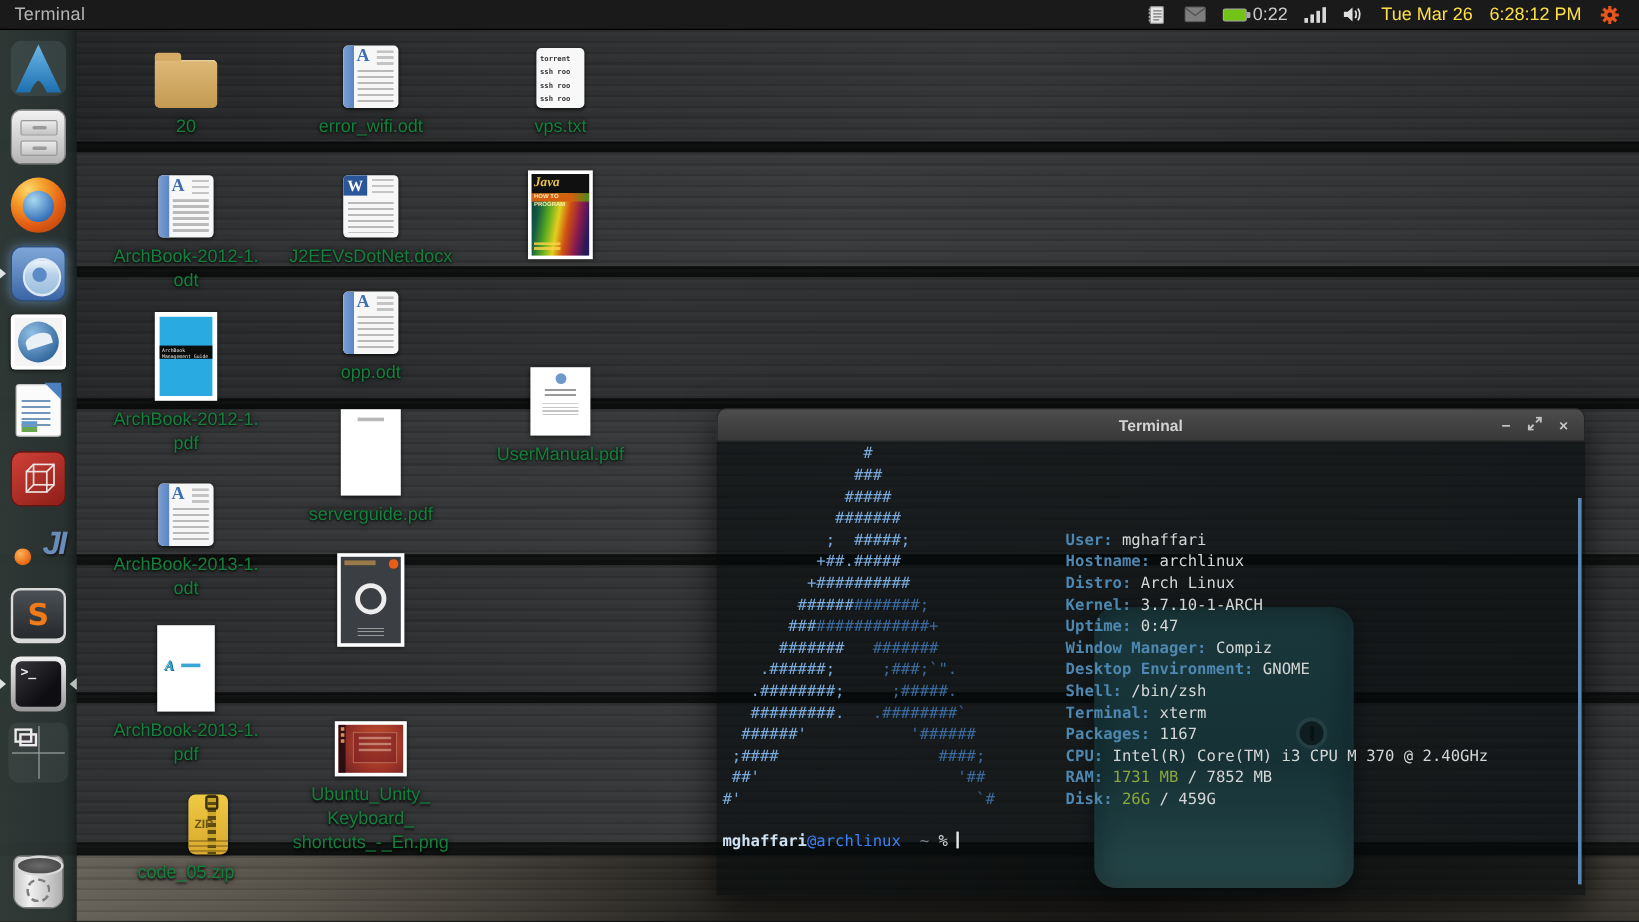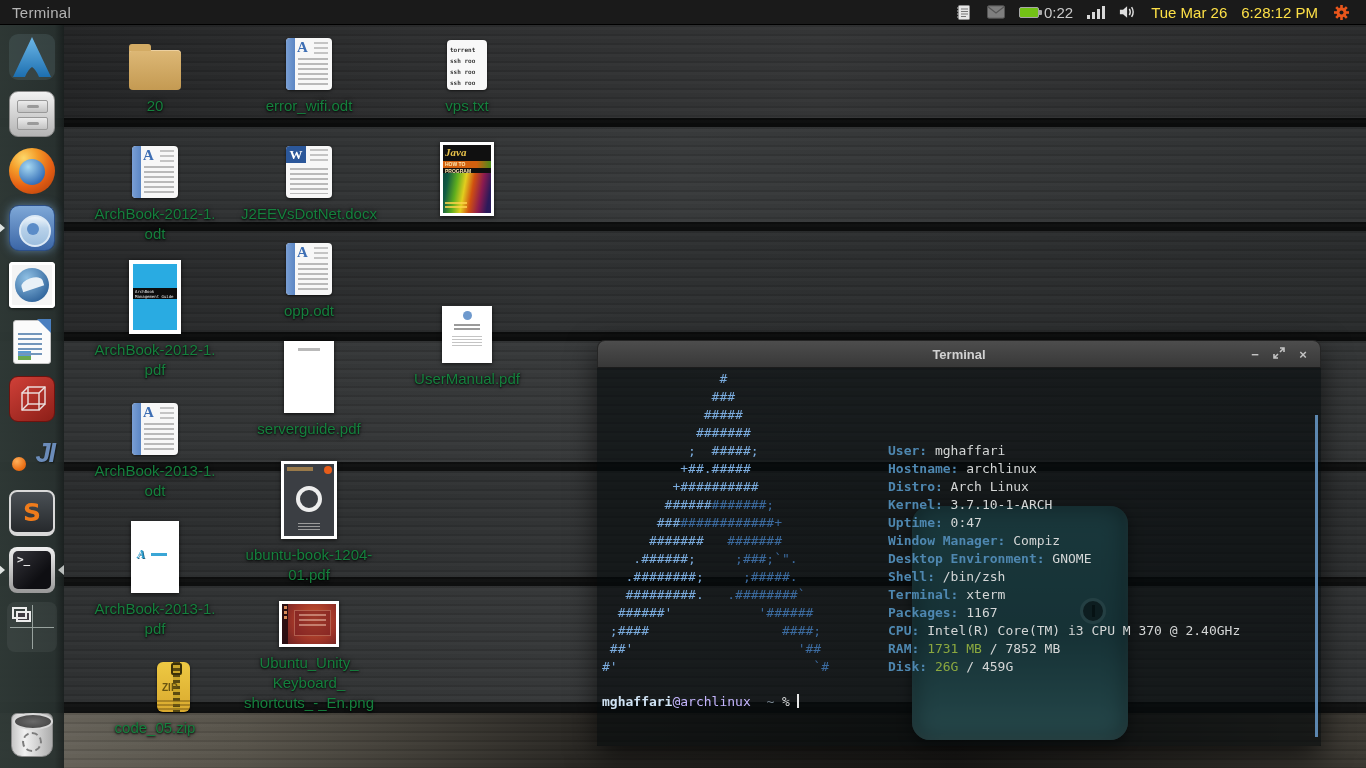--- a/index.html
+++ b/index.html
@@ -125,21 +125,21 @@
   .g-docx .tlines{ position:absolute; left:4px; right:4px; top:22px; height:26px;
     background:repeating-linear-gradient(180deg,#b9b9b9 0 2px, transparent 2px 5px); }
   .g-docx .tlines2{ position:absolute; left:24px; right:4px; top:3px; height:14px;
     background:repeating-linear-gradient(180deg,#c4c4c4 0 2px, transparent 2px 5px); }
   .g-txt{ width:40px; height:50px; background:#f8f8f8; border-radius:4px; box-shadow:0 1px 3px rgba(0,0,0,.65);
     padding:4px 3px; font:bold 6px/11px "DejaVu Sans Mono",monospace; color:#333; overflow:hidden; }
   .g-cover{ position:relative; box-shadow:0 1px 4px rgba(0,0,0,.7); background:#fff; }
   .g-java{ width:54px; height:74px; padding:3px; }
   .g-java .in{ position:relative; width:100%; height:100%; overflow:hidden;
     background:linear-gradient(100deg,#07343a,#125c43 18%,#5fae1e 34%,#e2ce1e 48%,#d05010 62%,#8a1a50 78%,#2a1a5a 92%); }
-  .g-java .top{ position:absolute; left:0; top:0; right:0; height:28px; background:#101010; color:#e8c24a;
+  .g-java .top{ position:absolute; left:0; top:0; right:0; height:16px; background:#101010; color:#e8c24a;
     font:italic bold 11px/15px "Liberation Serif",serif; padding-left:2px; }
   .g-java .band{ position:absolute; left:0; top:16px; right:0; height:7px; background:linear-gradient(90deg,#d2600f 70%,#4a8a1a); 
     color:#ffe9b0; font:bold 5px/7px "Liberation Sans",sans-serif; padding-left:2px; }
   .g-java .foot{ position:absolute; left:2px; bottom:3px; width:22px; height:8px;
     background:repeating-linear-gradient(180deg, #ffd24a 0 2px, transparent 2px 4px); opacity:.8; }
   .g-cyan{ width:52px; height:74px; padding:4px; }
   .g-cyan .in{ position:relative; width:100%; height:100%; background:#29abe2; }
   .g-cyan .band{ position:absolute; left:0; right:0; top:24px; height:11px; background:#0d0d0d; 
     color:#e8e8e8; font:4px/5px "DejaVu Sans Mono",monospace; padding:1px 2px; overflow:hidden; }
   .g-plain{ width:50px; height:72px; }
@@ -311,22 +311,20 @@
       </div>
       <div class="dicon" style="left: 229px; top: 461px;">
         <div class="g-cover g-dark">
           <div class="in">
             <span class="tt"></span>
             <span class="badge"></span>
             <span class="ring"></span>
             <span class="ft"></span>
           </div>
         </div>
-        <div class="dlabel">ubuntu-book-1204-
-01.pdf</div>
       </div>
       <div class="dicon" style="left: 75px; top: 521px;">
         <div class="g-cover g-abook">
           <span class="mark">A</span>
           <span class="mk2"></span>
         </div>
         <div class="dlabel">ArchBook-2013-1.
 pdf</div>
       </div>
       <div class="dicon" style="left: 229px; top: 601px;">
@@ -368,21 +366,21 @@
           <svg width="12" height="12" viewBox="0 0 12 12">
             <path d="M7 1 L11 1 L11 5 M11 1 L7 5 M5 11 L1 11 L1 7 M1 11 L5 7" stroke="#c3c3c3" stroke-width="1.6" fill="none"></path>
           </svg>
         </span>
         <span class="wbtn">×</span>
       </div>
     </div>
     <div class="term-body">
       <div class="term-pre" id="ascii-art"><div><span style="color: rgb(122, 171, 221);">               #</span></div><div><span style="color: rgb(122, 171, 221);">              ###</span></div><div><span style="color: rgb(122, 171, 221);">             #####</span></div><div><span style="color: rgb(122, 171, 221);">            #######</span></div><div><span style="color: rgb(122, 171, 221);">           ;  #####;</span></div><div><span style="color: rgb(122, 171, 221);">          +##.#####</span></div><div><span style="color: rgb(122, 171, 221);">         +##########</span></div><div><span style="color: rgb(122, 171, 221);">        ######</span><span style="color: rgb(59, 106, 158);">#######;</span></div><div><span style="color: rgb(122, 171, 221);">       ###</span><span style="color: rgb(59, 106, 158);">############+</span></div><div><span style="color: rgb(122, 171, 221);">      #######   </span><span style="color: rgb(59, 106, 158);">#######</span></div><div><span style="color: rgb(122, 171, 221);">    .######;     </span><span style="color: rgb(59, 106, 158);">;###;`".</span></div><div><span style="color: rgb(122, 171, 221);">   .########;     </span><span style="color: rgb(59, 106, 158);">;#####.</span></div><div><span style="color: rgb(122, 171, 221);">   #########.   </span><span style="color: rgb(59, 106, 158);">.########`</span></div><div><span style="color: rgb(122, 171, 221);">  ######'           </span><span style="color: rgb(59, 106, 158);">'######</span></div><div><span style="color: rgb(122, 171, 221);"> ;####                 </span><span style="color: rgb(59, 106, 158);">####;</span></div><div><span style="color: rgb(122, 171, 221);"> ##'                     </span><span style="color: rgb(59, 106, 158);">'##</span></div><div><span style="color: rgb(122, 171, 221);">#'                         </span><span style="color: rgb(59, 106, 158);">`#</span></div></div>
       <div class="term-pre" id="sysinfo"><div><span style="color: rgb(78, 135, 176); font-weight: bold;">User:</span><span style="color: rgb(212, 214, 214);"> mghaffari</span></div><div><span style="color: rgb(78, 135, 176); font-weight: bold;">Hostname:</span><span style="color: rgb(212, 214, 214);"> archlinux</span></div><div><span style="color: rgb(78, 135, 176); font-weight: bold;">Distro:</span><span style="color: rgb(212, 214, 214);"> Arch Linux</span></div><div><span style="color: rgb(78, 135, 176); font-weight: bold;">Kernel:</span><span style="color: rgb(212, 214, 214);"> 3.7.10-1-ARCH</span></div><div><span style="color: rgb(78, 135, 176); font-weight: bold;">Uptime:</span><span style="color: rgb(212, 214, 214);"> 0:47</span></div><div><span style="color: rgb(78, 135, 176); font-weight: bold;">Window Manager:</span><span style="color: rgb(212, 214, 214);"> Compiz</span></div><div><span style="color: rgb(78, 135, 176); font-weight: bold;">Desktop Environment:</span><span style="color: rgb(212, 214, 214);"> GNOME</span></div><div><span style="color: rgb(78, 135, 176); font-weight: bold;">Shell:</span><span style="color: rgb(212, 214, 214);"> /bin/zsh</span></div><div><span style="color: rgb(78, 135, 176); font-weight: bold;">Terminal:</span><span style="color: rgb(212, 214, 214);"> xterm</span></div><div><span style="color: rgb(78, 135, 176); font-weight: bold;">Packages:</span><span style="color: rgb(212, 214, 214);"> 1167</span></div><div><span style="color: rgb(78, 135, 176); font-weight: bold;">CPU:</span><span style="color: rgb(212, 214, 214);"> Intel(R) Core(TM) i3 CPU M 370 @ 2.40GHz</span></div><div><span style="color: rgb(78, 135, 176); font-weight: bold;">RAM:</span><span style="color: rgb(139, 168, 63);"> 1731 MB</span><span style="color: rgb(212, 214, 214);"> / 7852 MB</span></div><div><span style="color: rgb(78, 135, 176); font-weight: bold;">Disk:</span><span style="color: rgb(139, 168, 63);"> 26G</span><span style="color: rgb(212, 214, 214);"> / 459G</span></div></div>
-      <div class="term-pre" id="prompt-line"><div><span style="color: rgb(207, 226, 243); font-weight: bold;">mghaffari</span><span style="color: #c4b5fd;">@archlinux</span><span style="color: rgb(117, 130, 141);">  ~</span><span style="color: rgb(212, 214, 214);"> %</span><span class="cursor"></span></div></div>
+      <div class="term-pre" id="prompt-line"><div><span style="color: rgb(207, 226, 243); font-weight: bold;">mghaffari</span><span style="color: #3b82f6;">@archlinux</span><span style="color: rgb(117, 130, 141);">  ~</span><span style="color: rgb(212, 214, 214);"> %</span><span class="cursor"></span></div></div>
       <div class="term-scrollbar"></div>
     </div>
   </div>
 
   <div class="dock" id="dock">
       <div class="dock-item">
         <div class="di di-arch"><svg width="46" height="46" viewBox="0 0 46 46">
             <defs>
               <linearGradient id="ag" x1="0" y1="0" x2="0" y2="1">
                 <stop offset="0" stop-color="#6db8e8"></stop>

